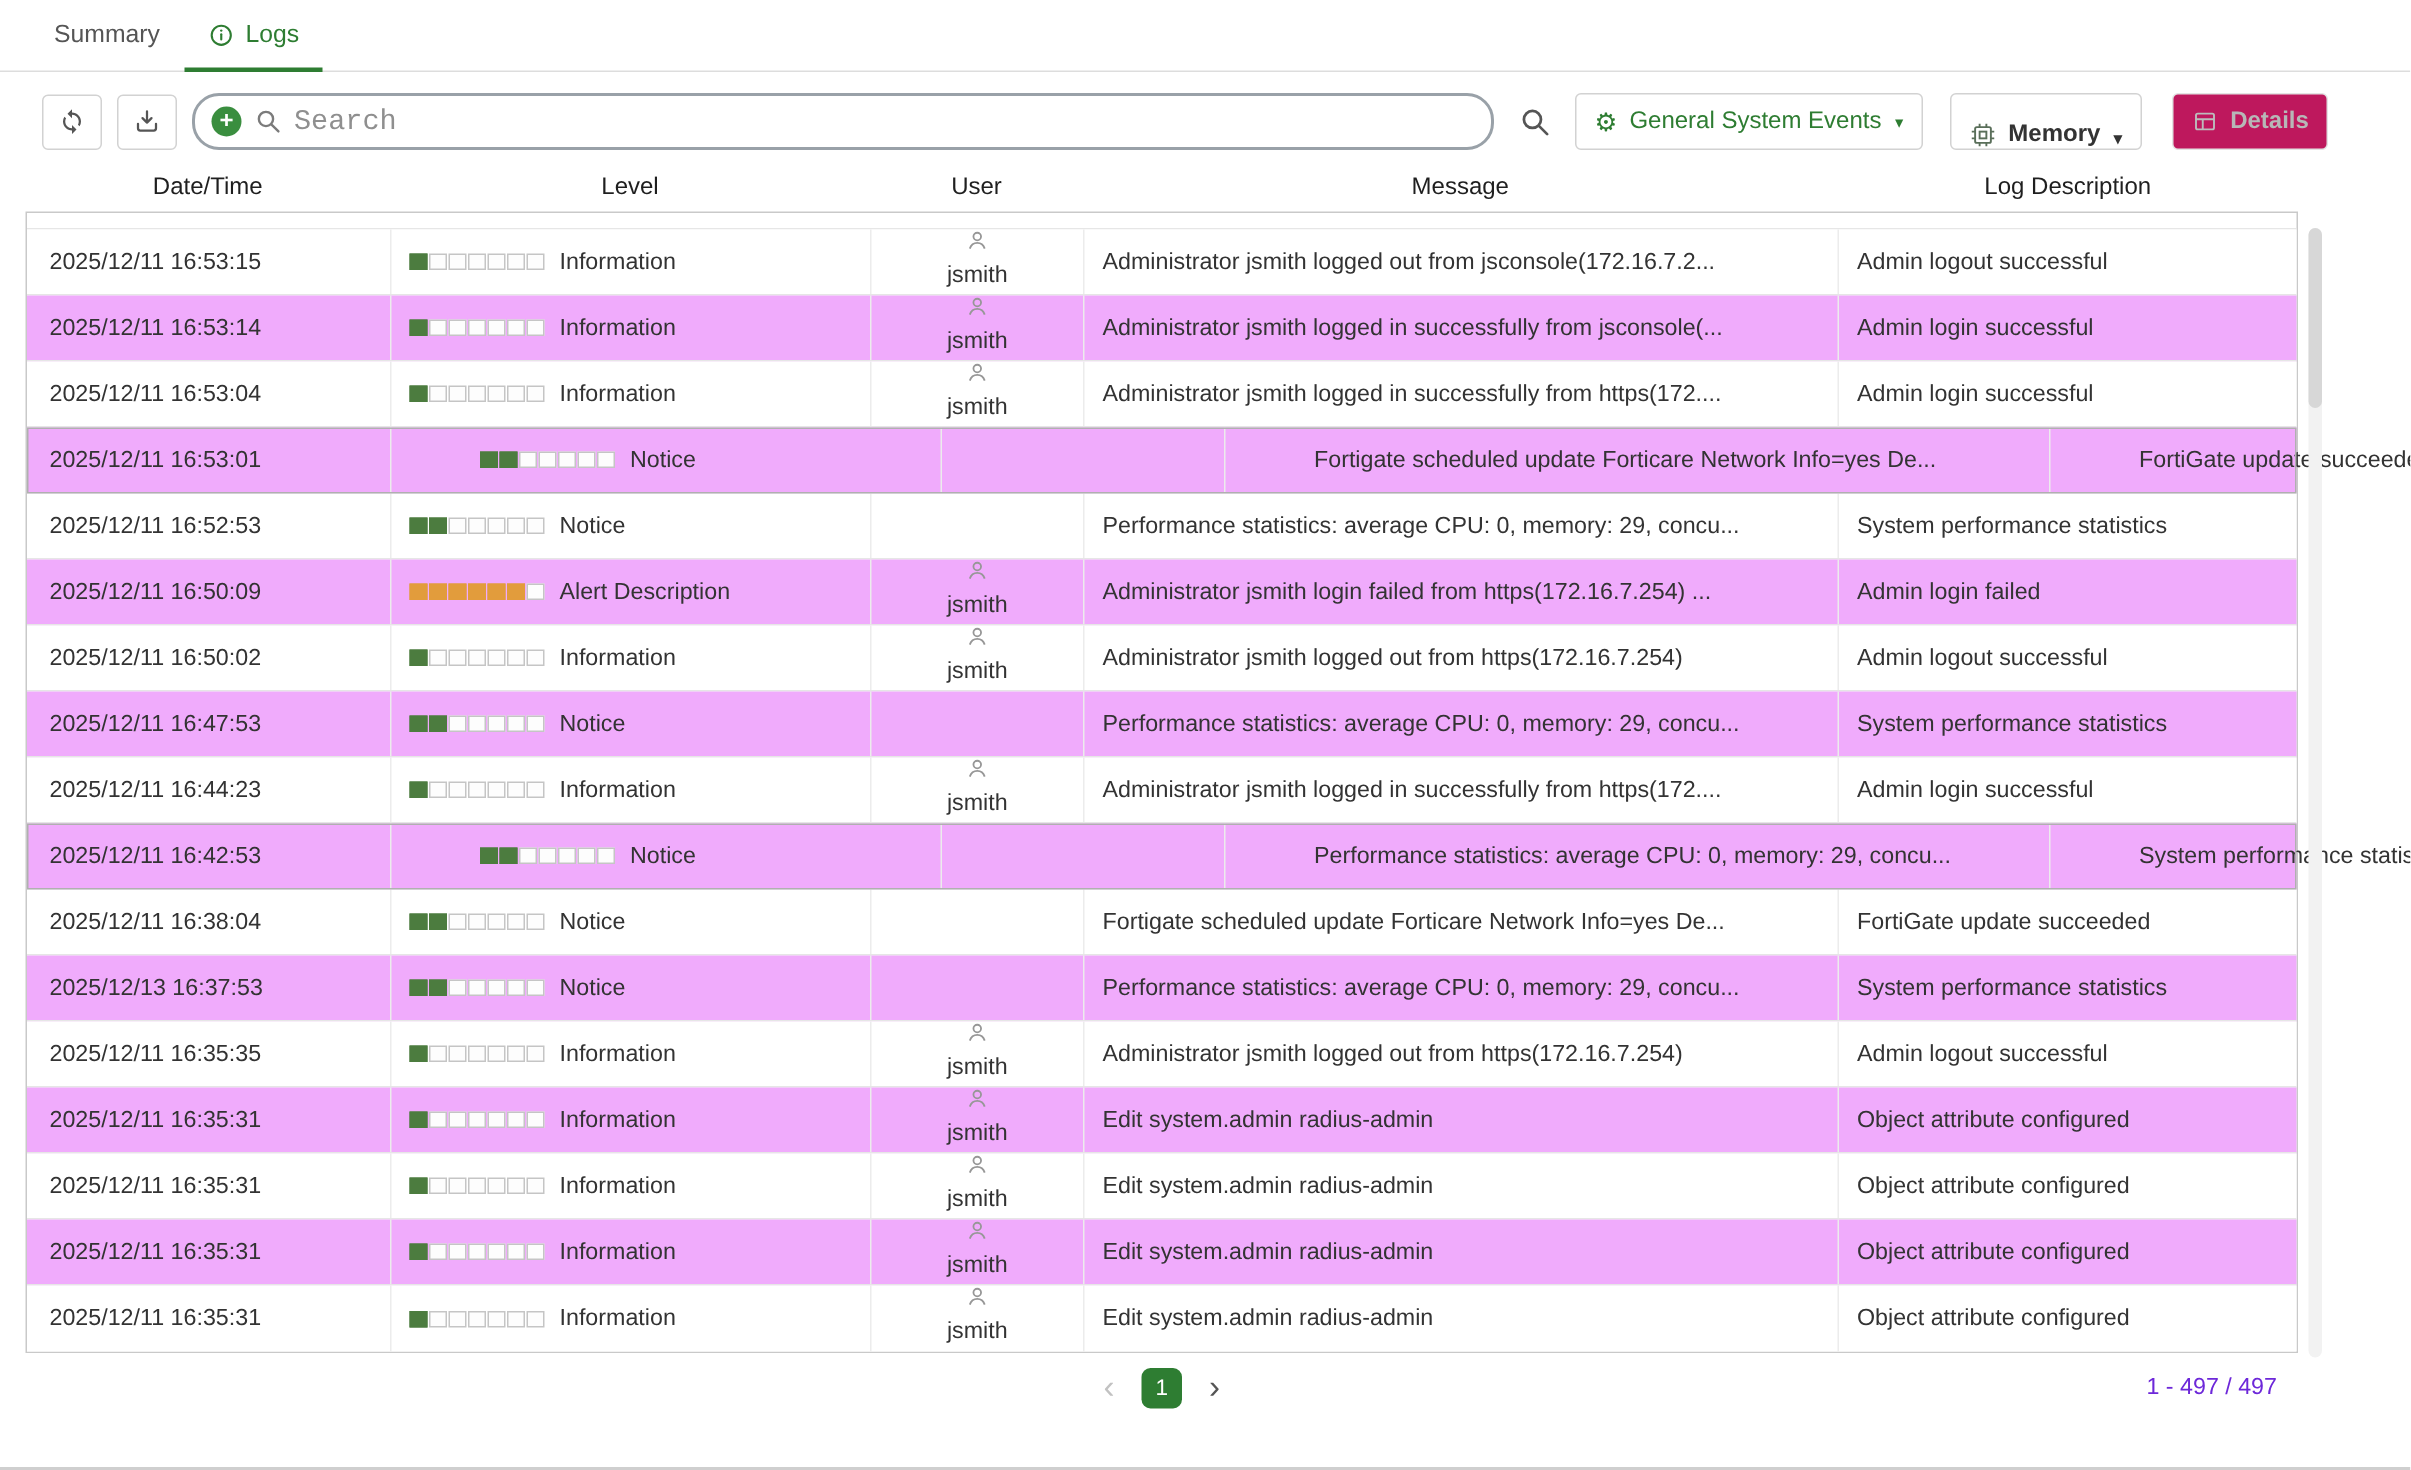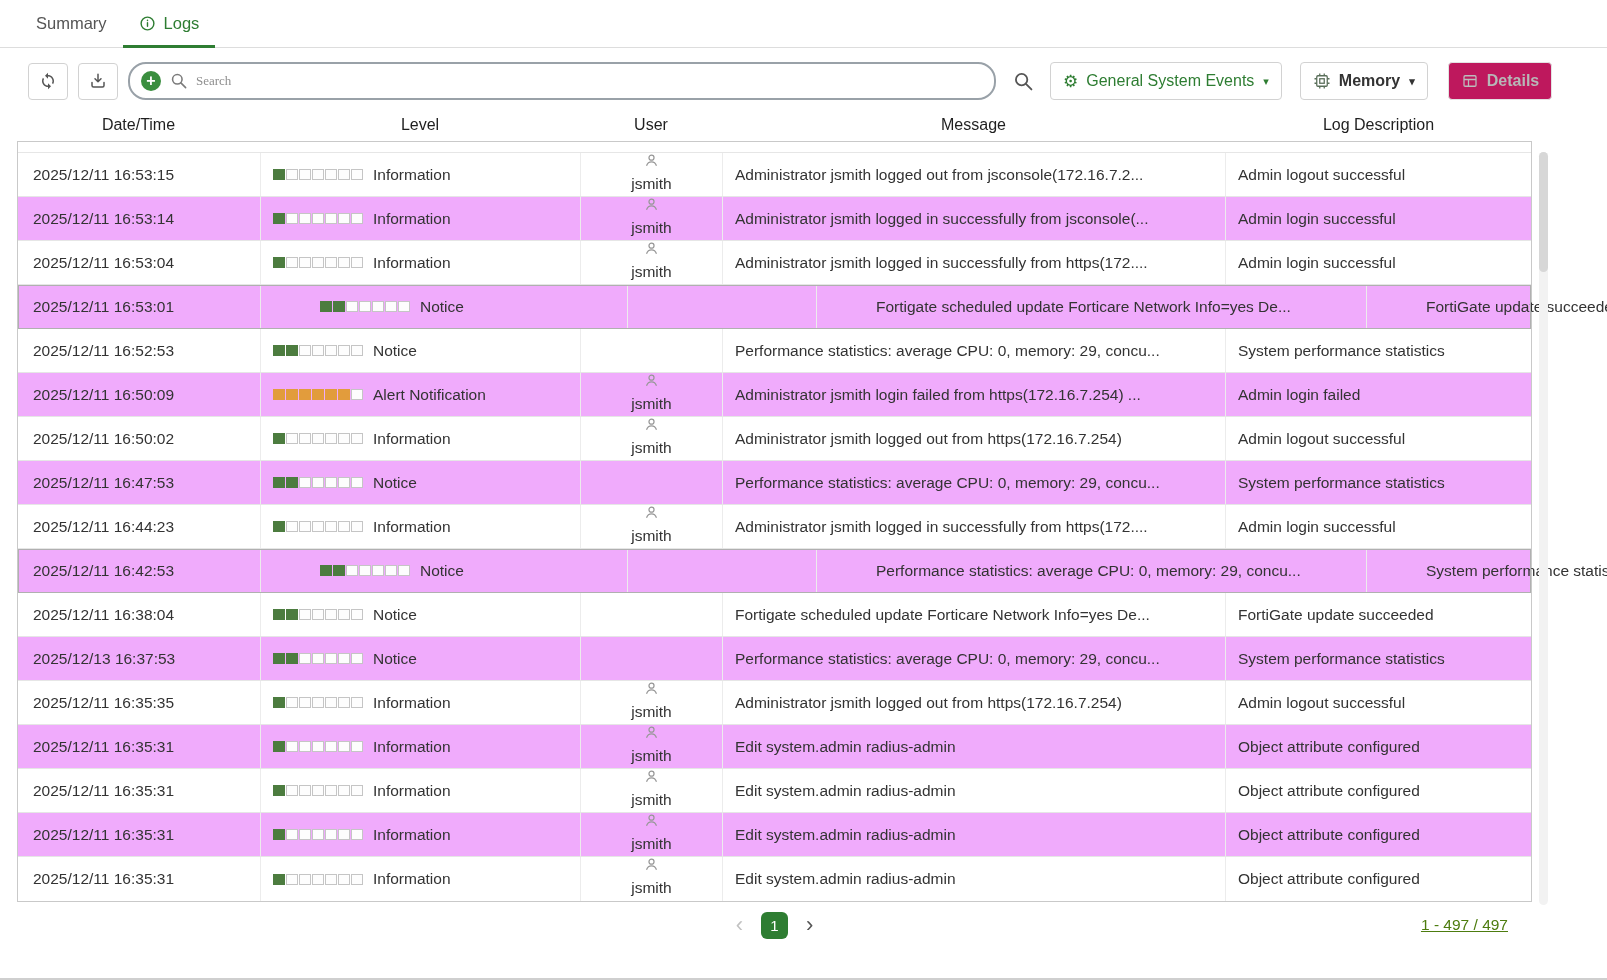--- a/index.html
+++ b/index.html
@@ -10,30 +10,30 @@
   .tabbar { height: 48px; border-bottom: 1px solid #ddd; display: flex; align-items: stretch; padding-left: 20px; }
   .tab { display: flex; align-items: center; gap: 8px; padding: 0 16px; font-size: 16.5px; color: #555; cursor: pointer; position: relative; }
   .tab.active { color: #2e7d32; }
   .tab.active::after { content: ''; position: absolute; left: 0; right: 0; bottom: -1px; height: 3px; background: #2e7d32; }
   .tab .ic { display: inline-flex; }
 
   
   .toolbar { display: flex; align-items: center; margin: 14px 0 0 28px; gap: 10px; height: 38px; }
   .icon-btn { width: 40px; height: 37px; background: #fff; border: 1px solid #d2d2d2; border-radius: 4px; display: flex; align-items: center; justify-content: center; cursor: pointer; }
   .searchbox { position: relative; width: 868px; height: 38px; }
-  .searchbox input { width: 100%; height: 100%; border: 2px solid #99a1a8; border-radius: 18px; padding: 0 14px 0 66px; font-size: 13px; font-family: Liberation Serif, serif; color: #333; outline: none; }
+  .searchbox input { width: 100%; height: 100%; border: 2px solid #99a1a8; border-radius: 18px; padding: 0 14px 0 66px; font-size: 19px; font-family: Liberation Mono, monospace; color: #333; outline: none; }
   .searchbox input::placeholder { color: #8f8f8f; }
   .plus-circle { position: absolute; left: 13px; top: 9px; width: 20px; height: 20px; border-radius: 50%; background: #3a8e3f; color: #fff; font-size: 16px; line-height: 19px; text-align: center; cursor: pointer; font-weight: bold; }
   .searchbox .mag-in { position: absolute; left: 41px; top: 9px; }
   .mag-btn { border: none; background: none; cursor: pointer; display: flex; align-items: center; justify-content: center; width: 34px; height: 37px; }
   .dd { height: 38px; display: inline-flex; align-items: center; gap: 8px; padding: 0 12px; background: #fff; border: 1px solid #d2d2d2; border-radius: 4px; font-size: 16px; cursor: pointer; font-family: "Liberation Sans", sans-serif; white-space: nowrap; }
   .dd.green { color: #2e7d32; }
   .dd .gear { font-size: 17px; line-height: 1; }
   .dd .caret { font-size: 11px; margin-left: 1px; }
-  .dd.src { color: #333; font-weight: 700; margin-left: 8px; }
+  .dd.src { color: #333; font-weight: 700; margin-left: 8px; align-items: flex-end; }
   .dd.disabled { color: #b7b7b7; background: #be185d; border-color: #e3e3e3; font-weight: 700; cursor: default; margin-left: 10px; }
 
   
   .thead { display: grid; grid-template-columns: 243px 320px 142px 503px 307px; margin: 9px 0 0 17px; width: 1515px; height: 32px; align-items: center; font-size: 16px; color: #1f1f1f; }
   .hcell { text-align: center; cursor: pointer; }
   .tbody { margin-left: 17px; width: 1515px; border: 1px solid #c9c9c9; background: #fff; }
   .sliver { height: 11px; border-bottom: 1px solid #e6e6e6; }
   .trow { display: grid; grid-template-columns: 243px 320px 142px 503px 307px; height: 44px; border-bottom: 1px solid #e6e6e6; background: #fff; align-items: center; font-size: 15.5px; color: #333; }
   .trow.alt { background: #f0abfc; }
   .trow.sel { outline: 1px solid #b0b0b0; outline-offset: -1px; gap: 47px; }
@@ -47,21 +47,21 @@
   .c-user { gap: 7px; flex-direction: column; }
   .user-ic { display: inline-flex; flex: none; }
 
   
   .footer { position: relative; height: 46px; margin-left: 17px; width: 1515px; display: flex; align-items: center; justify-content: center; }
   .pager { display: flex; align-items: center; gap: 18px; }
   .pchev { font-size: 22px; line-height: 1; cursor: pointer; user-select: none; }
   .pchev.prev { color: #c2c2c2; }
   .pchev.next { color: #555; }
   .pnum { width: 27px; height: 27px; background: #2e7d32; color: #fff; border-radius: 6px; display: flex; align-items: center; justify-content: center; font-size: 15px; cursor: pointer; }
-  .range { position: absolute; right: 24px; font-size: 15.5px; color: #4d7c0f; text-decoration: underline; }
+  .range { position: absolute; right: 14px; font-size: 15.5px; color: #6d28d9; }
 
   
   .vscroll { position: absolute; right: 59px; top: 152px; width: 9px; height: 753px; background: #f2f2f2; border-radius: 5px; }
   .vscroll .thumb { width: 9px; height: 120px; background: #d7d7d7; border-radius: 5px; }
 </style>
 </head>
 <body>
 
 <div class="page">
 
@@ -276,21 +276,21 @@
         <div class="cell c-level">
           <span class="lvlbar">
             <i class="seg" style="background: rgb(226, 156, 60); border-color: rgb(226, 156, 60);"></i>
             <i class="seg" style="background: rgb(226, 156, 60); border-color: rgb(226, 156, 60);"></i>
             <i class="seg" style="background: rgb(226, 156, 60); border-color: rgb(226, 156, 60);"></i>
             <i class="seg" style="background: rgb(226, 156, 60); border-color: rgb(226, 156, 60);"></i>
             <i class="seg" style="background: rgb(226, 156, 60); border-color: rgb(226, 156, 60);"></i>
             <i class="seg" style="background: rgb(226, 156, 60); border-color: rgb(226, 156, 60);"></i>
             <i class="seg"></i>
           </span>
-          <span class="lvltext">Alert Notification</span>
+          <span class="lvltext">Alert Description</span>
         </div>
         <div class="cell c-user">
           <span class="user-ic">
             <svg width="15" height="15" viewBox="0 0 16 16" fill="none" stroke="#979797" stroke-width="1.3">
               <circle cx="8" cy="5" r="2.7"></circle>
               <path d="M2.7 13.6c.9-2.7 2.9-4.1 5.3-4.1s4.4 1.4 5.3 4.1"></path>
             </svg>
           </span>
           <span>jsmith</span>
         </div>

